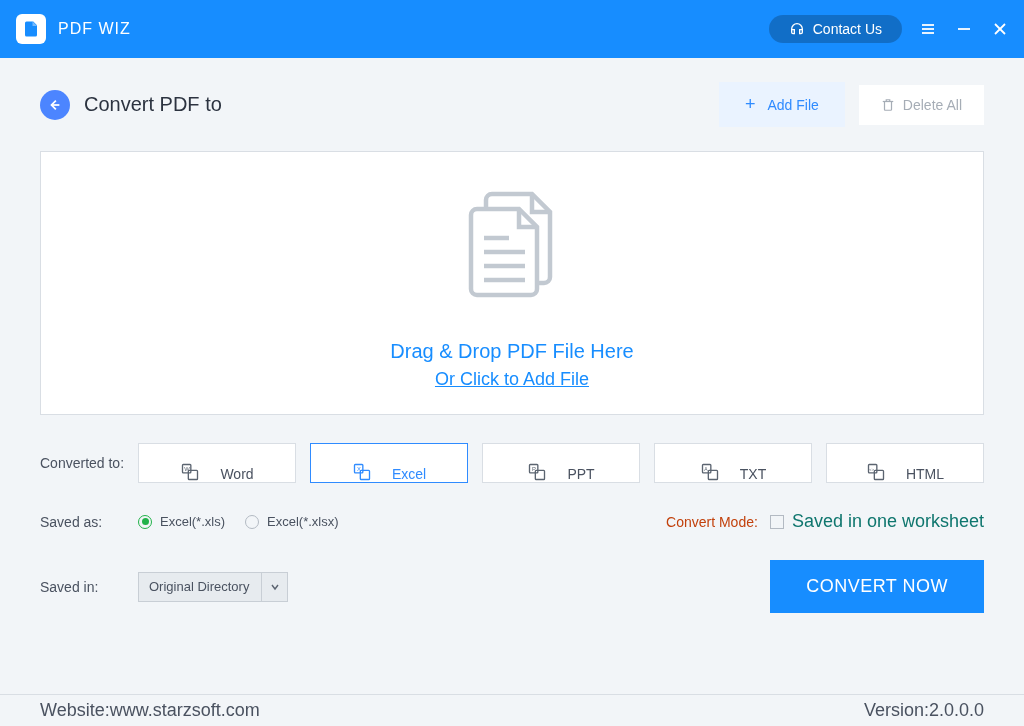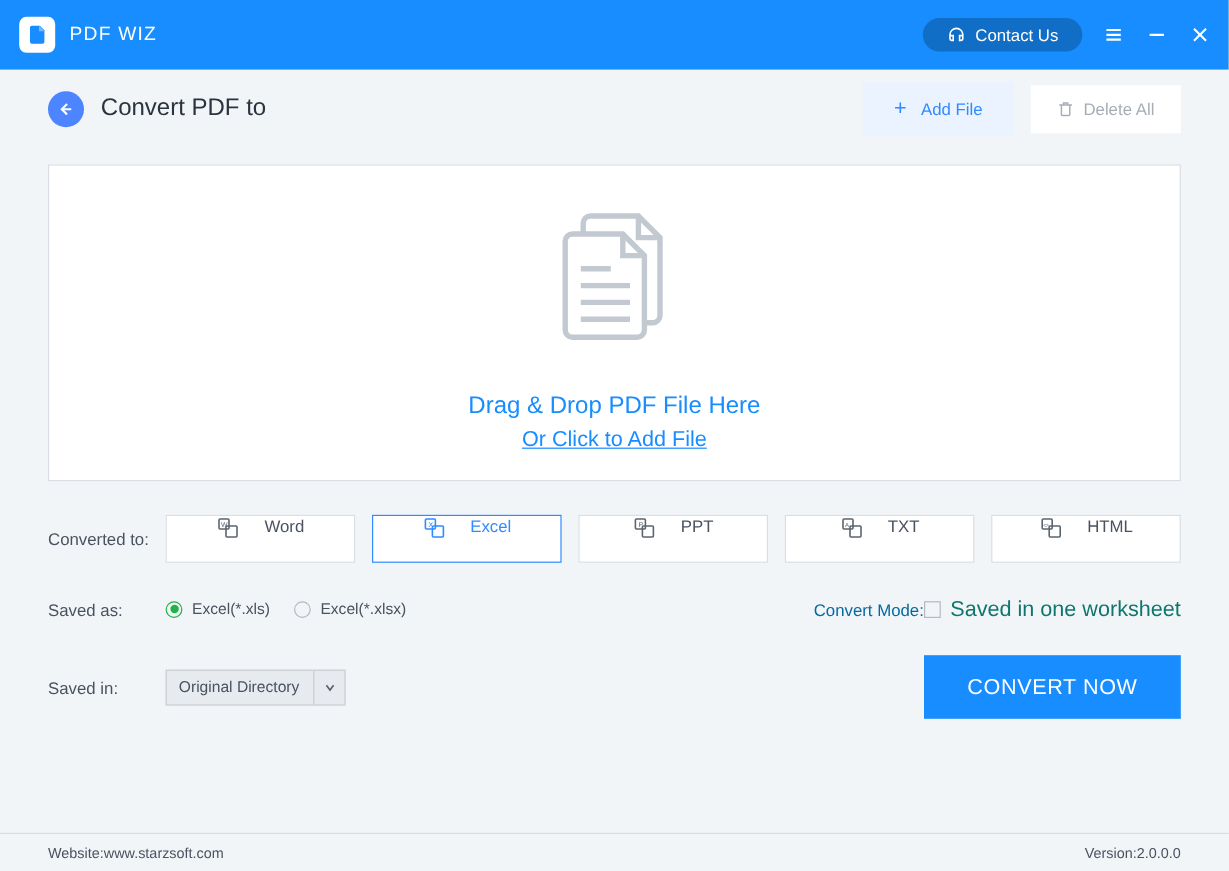--- a/index.html
+++ b/index.html
@@ -31,21 +31,21 @@
       display: flex; align-items: center;
       color: #fff; font-size: 14px;
       margin-right: 18px;
       cursor: pointer;
     }
     .contact-btn svg { width: 16px; height: 16px; margin-right: 8px; }
     .win-btns { display: flex; gap: 20px; align-items: center; }
     .win-btn { width: 16px; height: 16px; display: flex; align-items: center; justify-content: center; cursor: pointer; color: #fff; }
 
     
-    .content { padding: 10px 40px 0 40px; }
+    .content { padding: 24px 40px 0 40px; }
 
     
     .header-row { display: flex; align-items: center; margin-bottom: 24px; }
     .back-btn {
       width: 30px; height: 30px;
       border-radius: 50%;
       background: #4c85ff;
       display: flex; align-items: center; justify-content: center;
       cursor: pointer; margin-right: 14px;
     }
@@ -88,21 +88,21 @@
 
     
     .option-row { display: flex; align-items: center; margin-top: 28px; }
     .option-label { font-size: 14px; color: #4a5260; width: 98px; }
     .format-btns { display: flex; gap: 14px; flex: 1; }
     .format-btn {
       flex: 1;
       height: 40px;
       background: #fff;
       border: 1px solid #d9dee4;
-      display: flex; align-items: flex-start; justify-content: center;
+      display: flex; align-items: flex-end; justify-content: center;
       gap: 20px;
       cursor: pointer; color: #4a5260; font-size: 14px;
     }
     .format-btn.active { border: 1.5px solid #2f8bff; color: #2f8bff; }
     .format-btn svg { width: 20px; height: 20px; }
     .format-btn.active svg { stroke: #2f8bff; }
 
     
     .mid-row { display: flex; align-items: center; margin-top: 28px; }
     .radio-group { display: flex; gap: 20px; }
@@ -110,21 +110,21 @@
     .radio-circle {
       width: 14px; height: 14px; border-radius: 50%;
       border: 1.5px solid #b3bac3; margin-right: 8px;
       display: flex; align-items: center; justify-content: center;
     }
     .radio-item.selected .radio-circle { border-color: #22b24a; }
     .radio-item.selected .radio-circle::after {
       content: ''; width: 7px; height: 7px; border-radius: 50%; background: #22b24a;
     }
     .mid-spacer { flex: 1; }
-    .convert-mode-label { font-size: 14px; color: #0369a1; }
+    .convert-mode-label { font-size: 14px; color: #c2410c; margin-right: 12px; }
     .checkbox {
       width: 14px; height: 14px; border: 1.5px solid #b3bac3;
       margin-right: 8px; display: inline-block; vertical-align: middle;
     }
     .checkbox-label { font-size: 18px; color: #0f766e; }
 
     
     .bottom-row { display: flex; align-items: center; margin-top: 28px; }
     .dropdown {
       width: 150px; height: 30px;
@@ -152,21 +152,21 @@
     }
 
     
     .footer {
       position: absolute;
       bottom: 0; left: 0; right: 0;
       height: 32px;
       border-top: 1px solid #d9dee4;
       display: flex; align-items: center;
       padding: 0 40px;
-      font-size: 12px; color: #4a5260;
+      font-size: 18px; color: #4a5260;
       background: #f2f5f8;
     }
     .footer-spacer { flex: 1; }
   </style>
 </head>
 <body>
 
 <div class="titlebar">
   <div class="logo-box">
     <svg viewBox="0 0 24 24" fill="#178dff">

